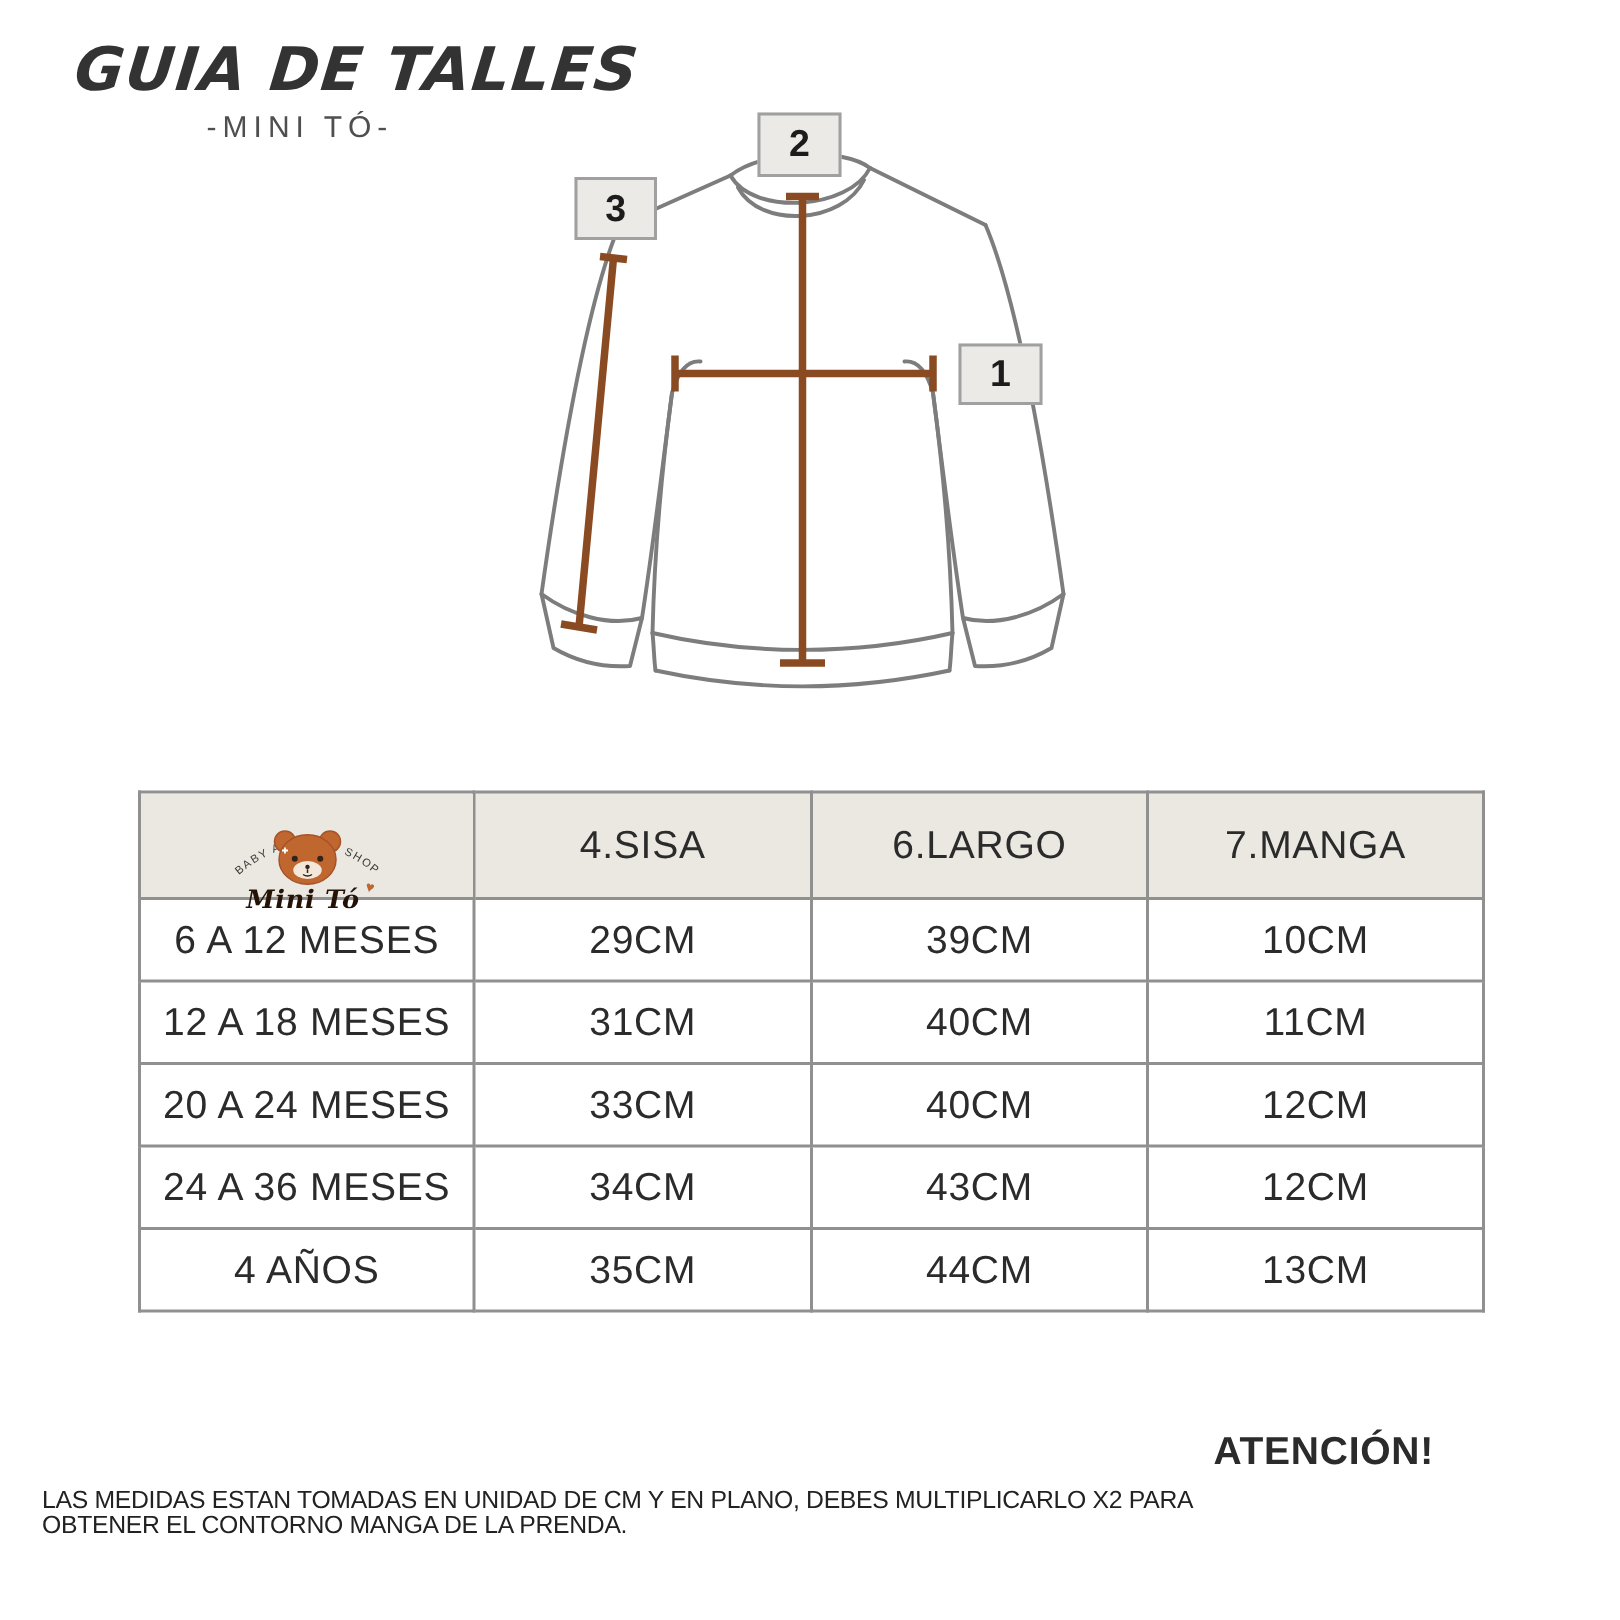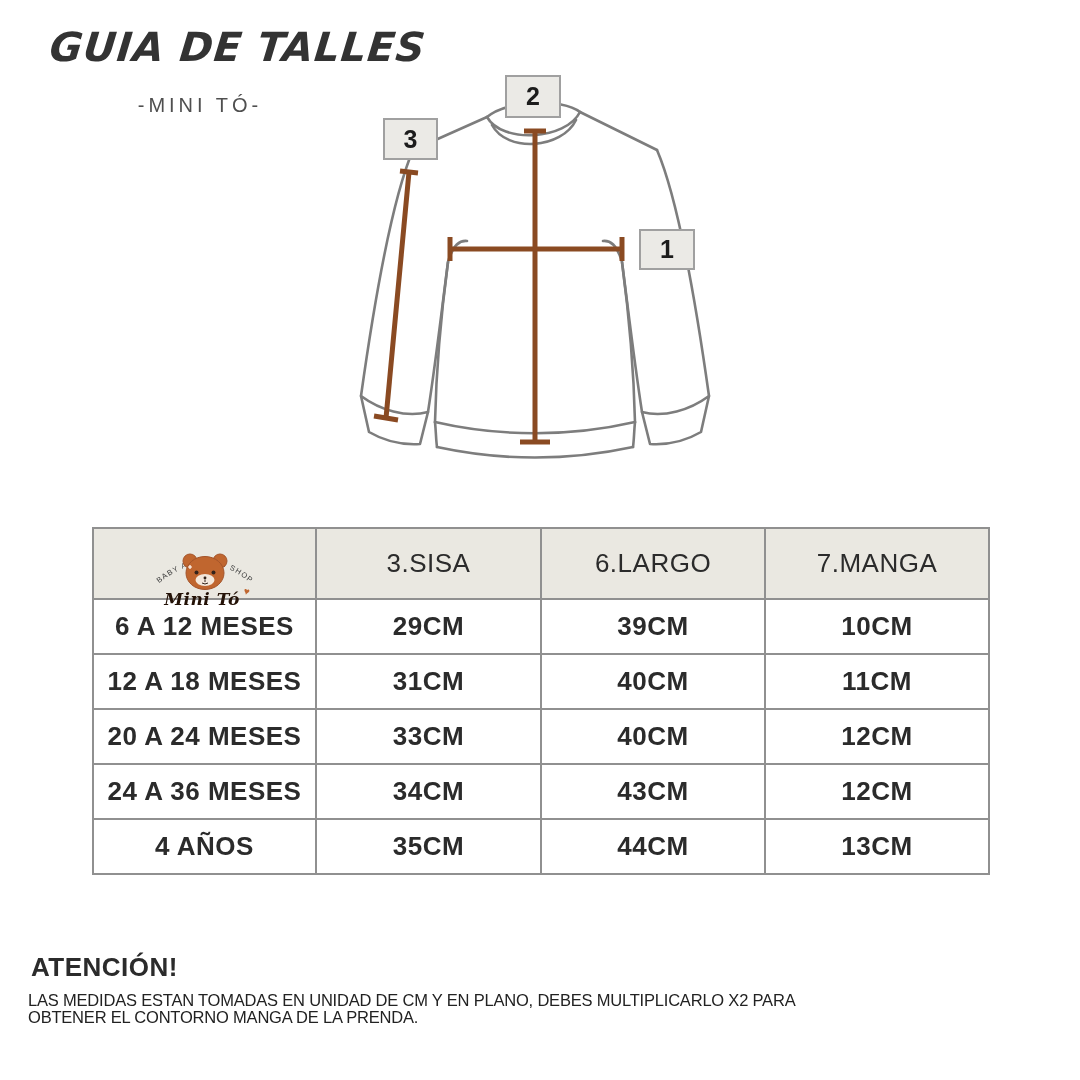--- a/index.html
+++ b/index.html
@@ -8,50 +8,50 @@
     font-family:"Liberation Sans",sans-serif;color:#2b2b2b;
   }
   
   .title-block{position:absolute;left:50px;top:24px;width:300px;text-align:center;}
   .main-title{
     font-family:"DejaVu Sans",sans-serif;font-style:italic;font-weight:600;
     font-size:40px;color:#333333;letter-spacing:1px;transform:skewX(-6deg);
     white-space:nowrap;
   }
   .sub-title{
-    margin-top:24px;font-size:20px;color:#4f4f4f;letter-spacing:4px;font-weight:400;
+    margin-top:4px;font-size:20px;color:#4f4f4f;letter-spacing:4px;font-weight:400;
   }
   
   .sweater-svg{position:absolute;left:340px;top:70px;width:420px;height:410px;}
   .measure-box{
     position:absolute;display:flex;align-items:center;justify-content:center;
     background:#ebeae6;border:2px solid #a0a0a0;
     font-weight:700;font-size:25px;color:#1c1c1c;box-sizing:border-box;
   }
   #measure-box-2{left:505px;top:75px;width:56px;height:43px;}
   #measure-box-3{left:383px;top:118px;width:55px;height:42px;}
   #measure-box-1{left:639px;top:229px;width:56px;height:41px;}
   
   .size-table{
     position:absolute;left:92px;top:527px;width:896px;
     border-collapse:collapse;table-layout:fixed;
   }
   .size-table td,.size-table th{
     border:2px solid #909090;text-align:center;vertical-align:middle;
-    font-size:26px;font-weight:700;color:#2b2b2b;letter-spacing:0.5px;
+    font-size:26px;font-weight:400;color:#2b2b2b;letter-spacing:0.5px;
     padding:0;box-sizing:border-box;
   }
   .size-table thead th{background:#eae8e1;height:71px;font-weight:400;}
   .size-table tbody td{background:#ffffff;height:55px;}
   .logo-cell{position:relative;overflow:visible;}
   .logo-wrap{position:absolute;left:50%;top:6px;transform:translateX(-50%);width:140px;height:78px;z-index:3;}
   
   .footer-heading{
-    position:absolute;left:0;top:952px;width:956px;text-align:left;
-    font-size:26px;font-weight:700;color:#2b2b2b;letter-spacing:0.5px;margin-left:31px;
+    position:absolute;left:0;top:952px;width:956px;text-align:right;
+    font-size:26px;font-weight:700;color:#2b2b2b;letter-spacing:0.5px;
   }
   .footer-note{
     position:absolute;left:0;top:992px;width:1080px;text-align:left;
     font-size:16.5px;font-weight:400;color:#222222;line-height:1.05;
     letter-spacing:-0.2px;
     padding-left:28px;
   }
   .footer-note .note-line{display:block;white-space:nowrap;}
 </style>
 </head>
@@ -146,21 +146,21 @@
               <circle cx="61.5" cy="37.5" r="2" fill="#33231a"></circle>
               <circle cx="78.5" cy="37.5" r="2" fill="#33231a"></circle>
               <rect x="68.6" y="41.5" width="2.8" height="2.8" rx="1.2" fill="#33231a"></rect>
               <path d="M 70 44.5 v 2.5 M 67 48 q 3 2 6 0" stroke="#33231a" stroke-width="1" fill="none"></path>
               <path d="M 53 32 h 4 M 55 30 v 4" stroke="#ffffff" stroke-width="1.2"></path>
             </g>
             <text x="67" y="70" text-anchor="middle" font-family="DejaVu Serif, serif" font-style="italic" font-weight="700" font-size="17" fill="#241207">Mini Tó</text>
             <text x="108" y="59" font-size="10" fill="#c0662f" transform="rotate(14 108 59)">♥</text>
           </svg>
         </th>
-        <th>3.SISA</th>
+        <th>4.SISA</th>
         <th>6.LARGO</th>
         <th>7.MANGA</th>
       </tr>
     </thead>
     <tbody>
       <tr>
         <td>6 A 12 MESES</td>
         <td>29CM</td>
         <td>39CM</td>
         <td>10CM</td>

